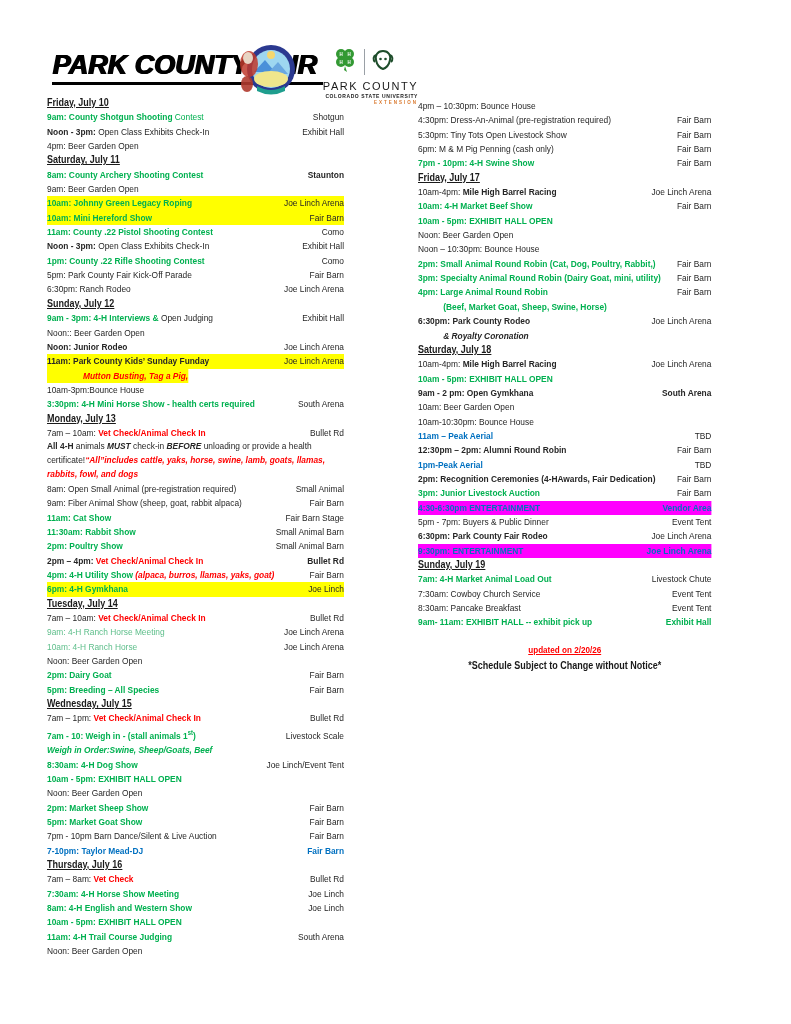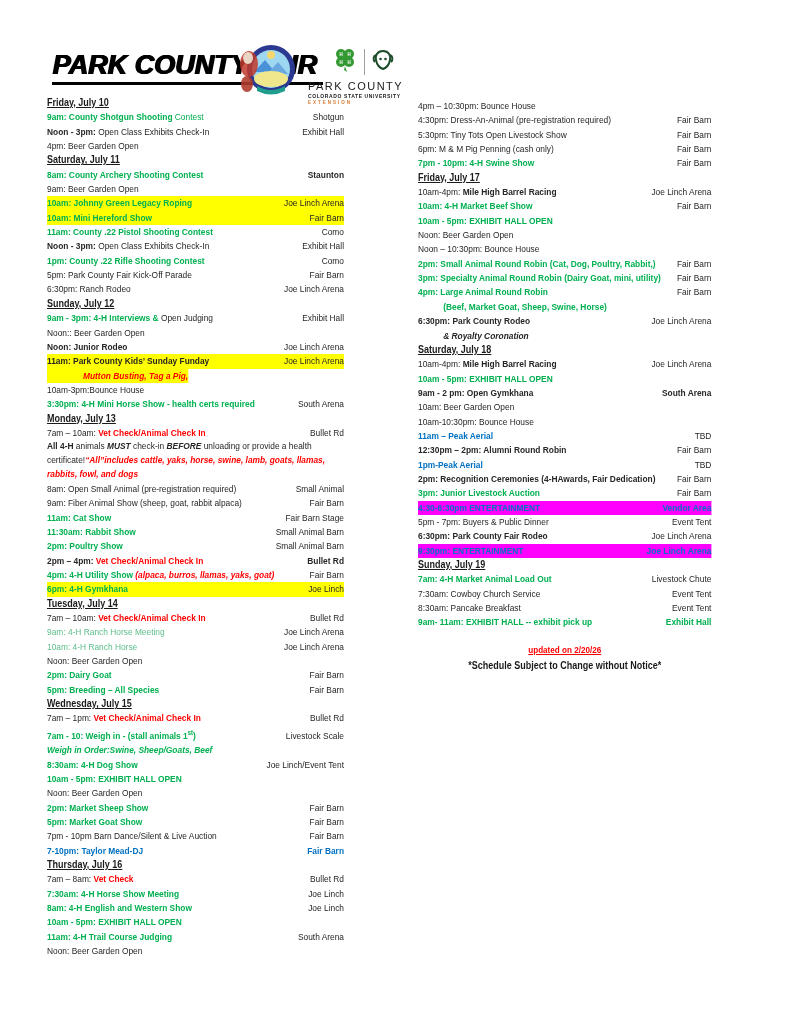--- a/index.html
+++ b/index.html
@@ -8,21 +8,21 @@
   
   .page-title{
     position:absolute;left:52px;top:50px;
     font-size:27px;font-weight:bold;font-style:italic;
     letter-spacing:0px;color:#000;
     text-shadow:0.8px 0 #000, 1.4px 0 #000;
     border-bottom:3.5px solid #000;padding-bottom:1px;padding-right:6px;
     white-space:nowrap;
   }
   .fair-seal{position:absolute;left:237px;top:42px;width:64px;height:58px;}
-  .org-block{position:absolute;left:308px;top:46px;width:110px;text-align:left;}
+  .org-block{position:absolute;left:308px;top:46px;width:110px;text-align:right;}
   .org-logos{display:flex;align-items:center;justify-content:center;gap:5px;height:32px;}
   .org-divider{width:1px;height:26px;background:#9aa0a6;}
   .org-name{font-size:11px;letter-spacing:1.5px;color:#1a1a1a;margin-top:2px;white-space:nowrap;}
   .org-line1{font-size:5px;font-weight:bold;letter-spacing:0.6px;color:#1a1a1a;margin-top:1px;white-space:nowrap;}
   .org-line2{font-size:4.5px;font-weight:bold;letter-spacing:2px;color:#D9782D;margin-top:1px;white-space:nowrap;}
 
   
   .col{position:absolute;}
   .col-left{left:47px;top:96px;width:330px;transform:scaleX(0.9);transform-origin:0 0;}
   .col-right{left:418px;top:99px;width:326px;transform:scaleX(0.9);transform-origin:0 0;}

